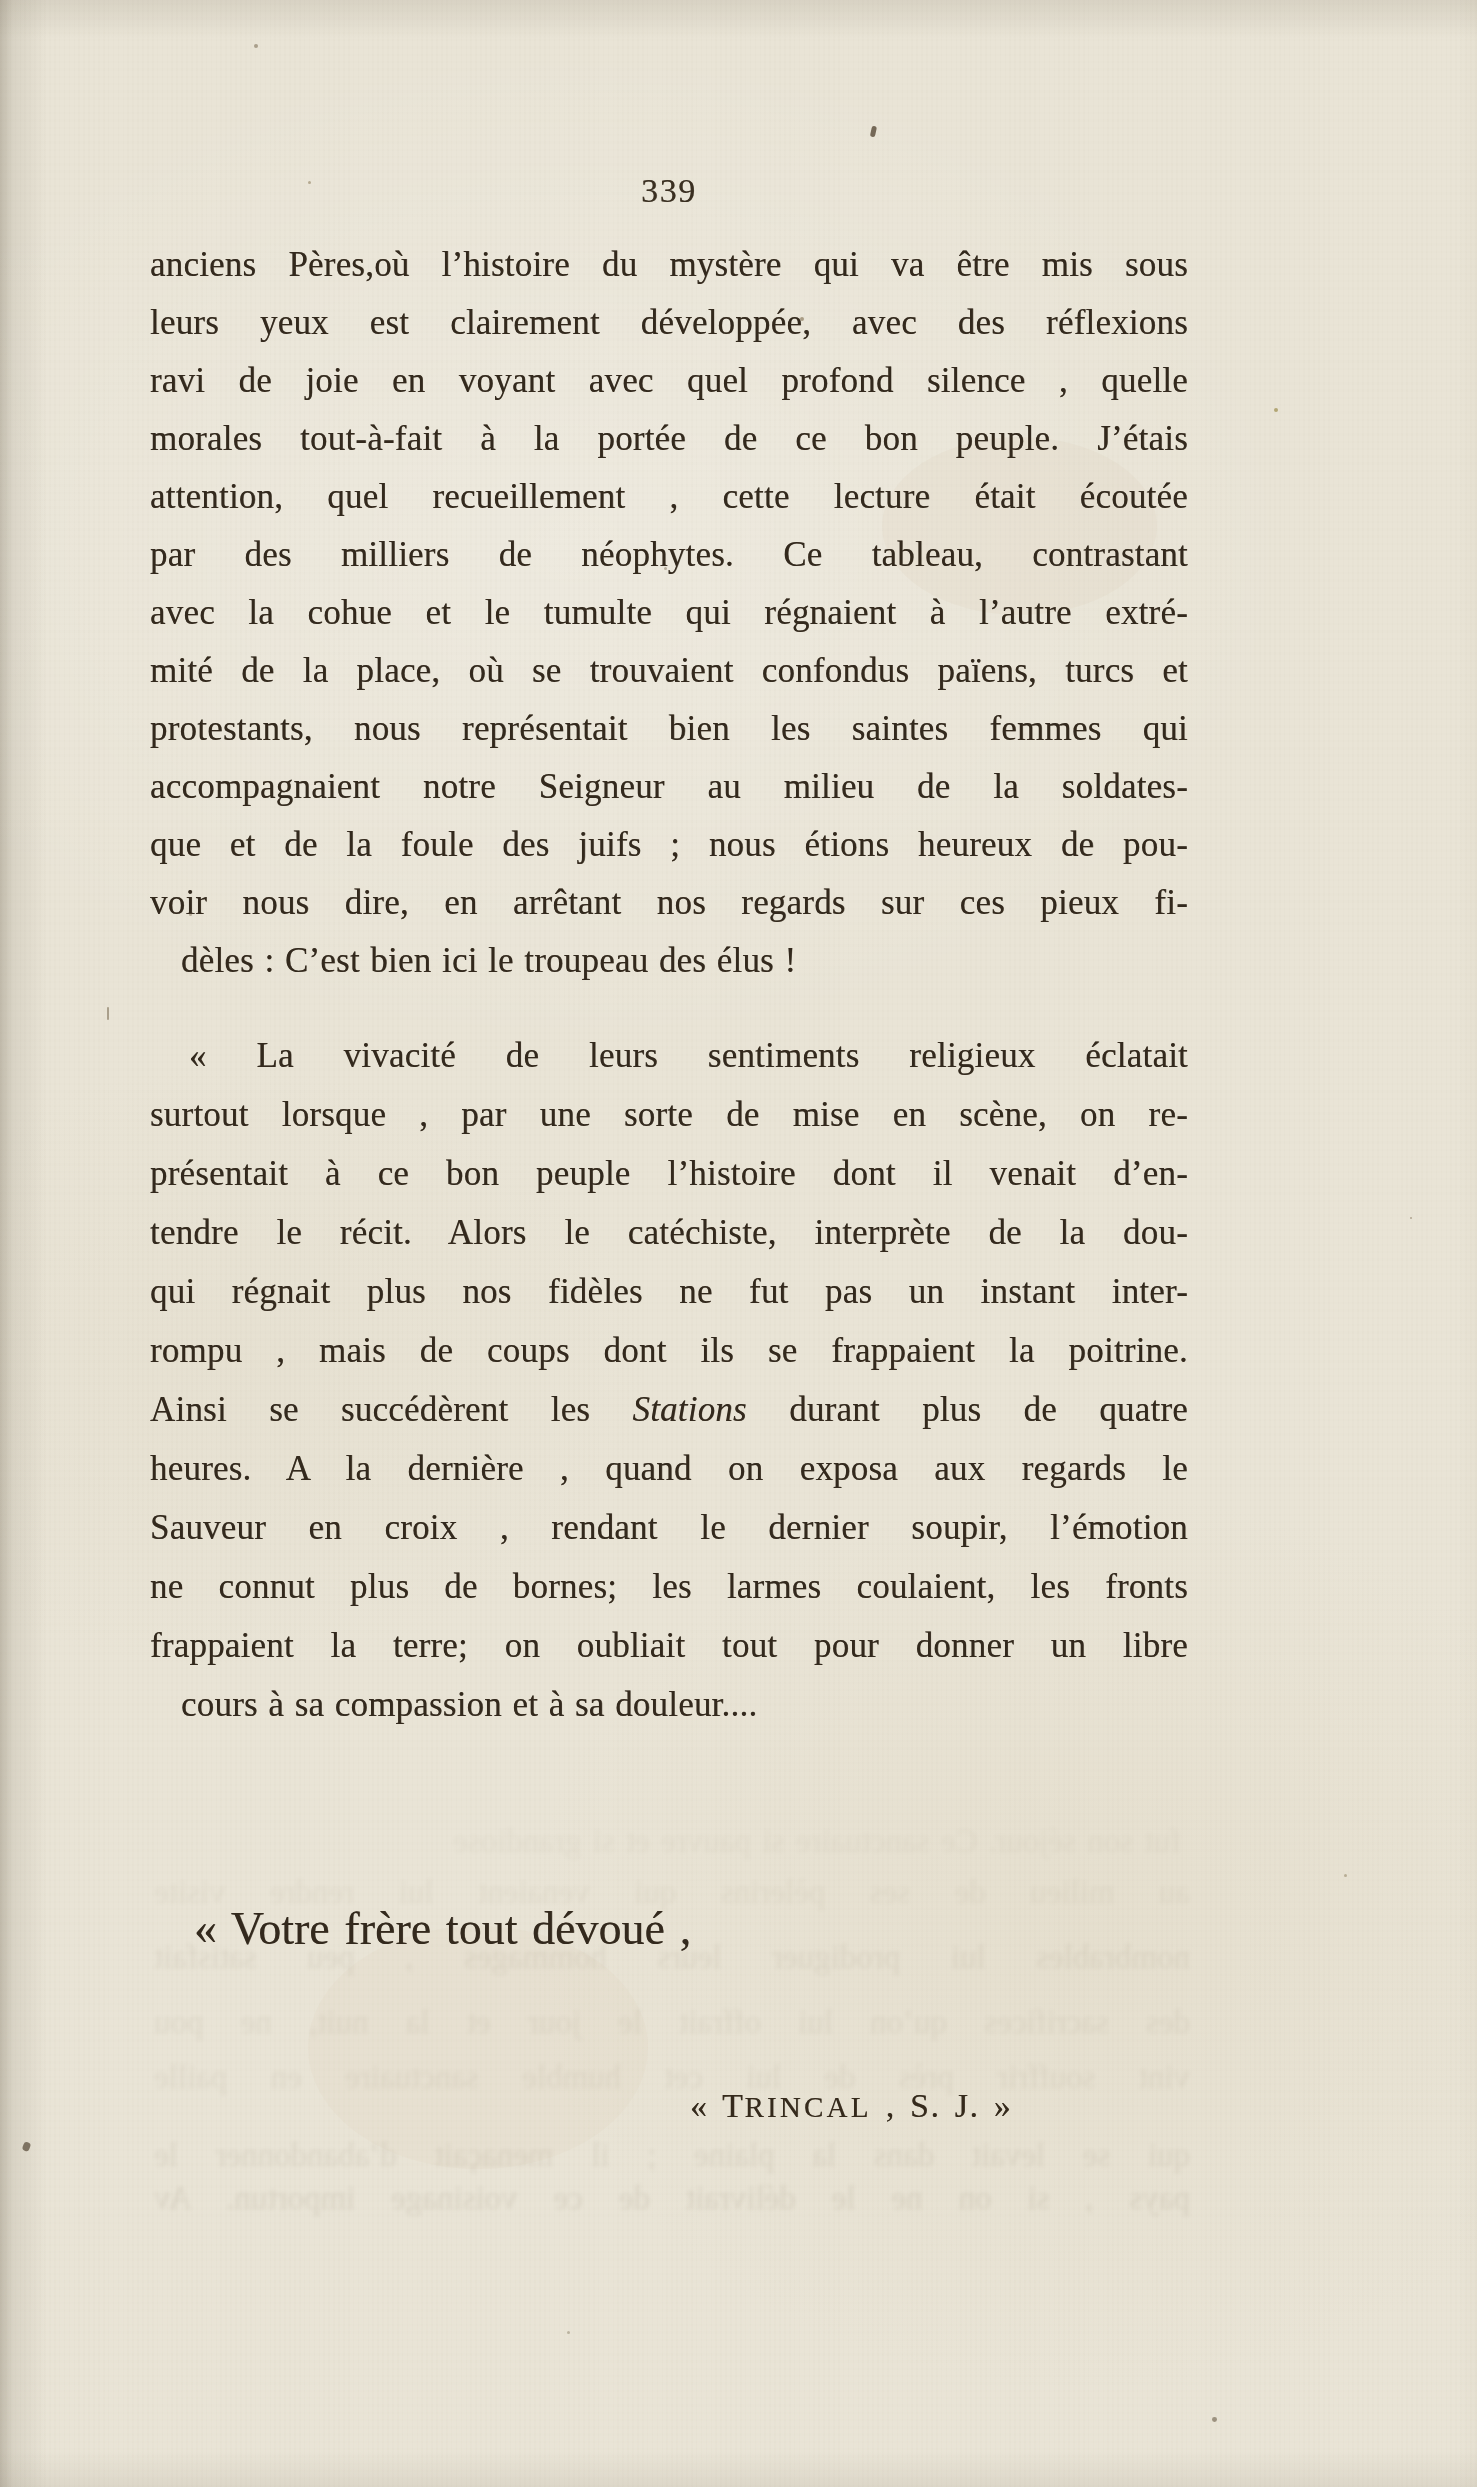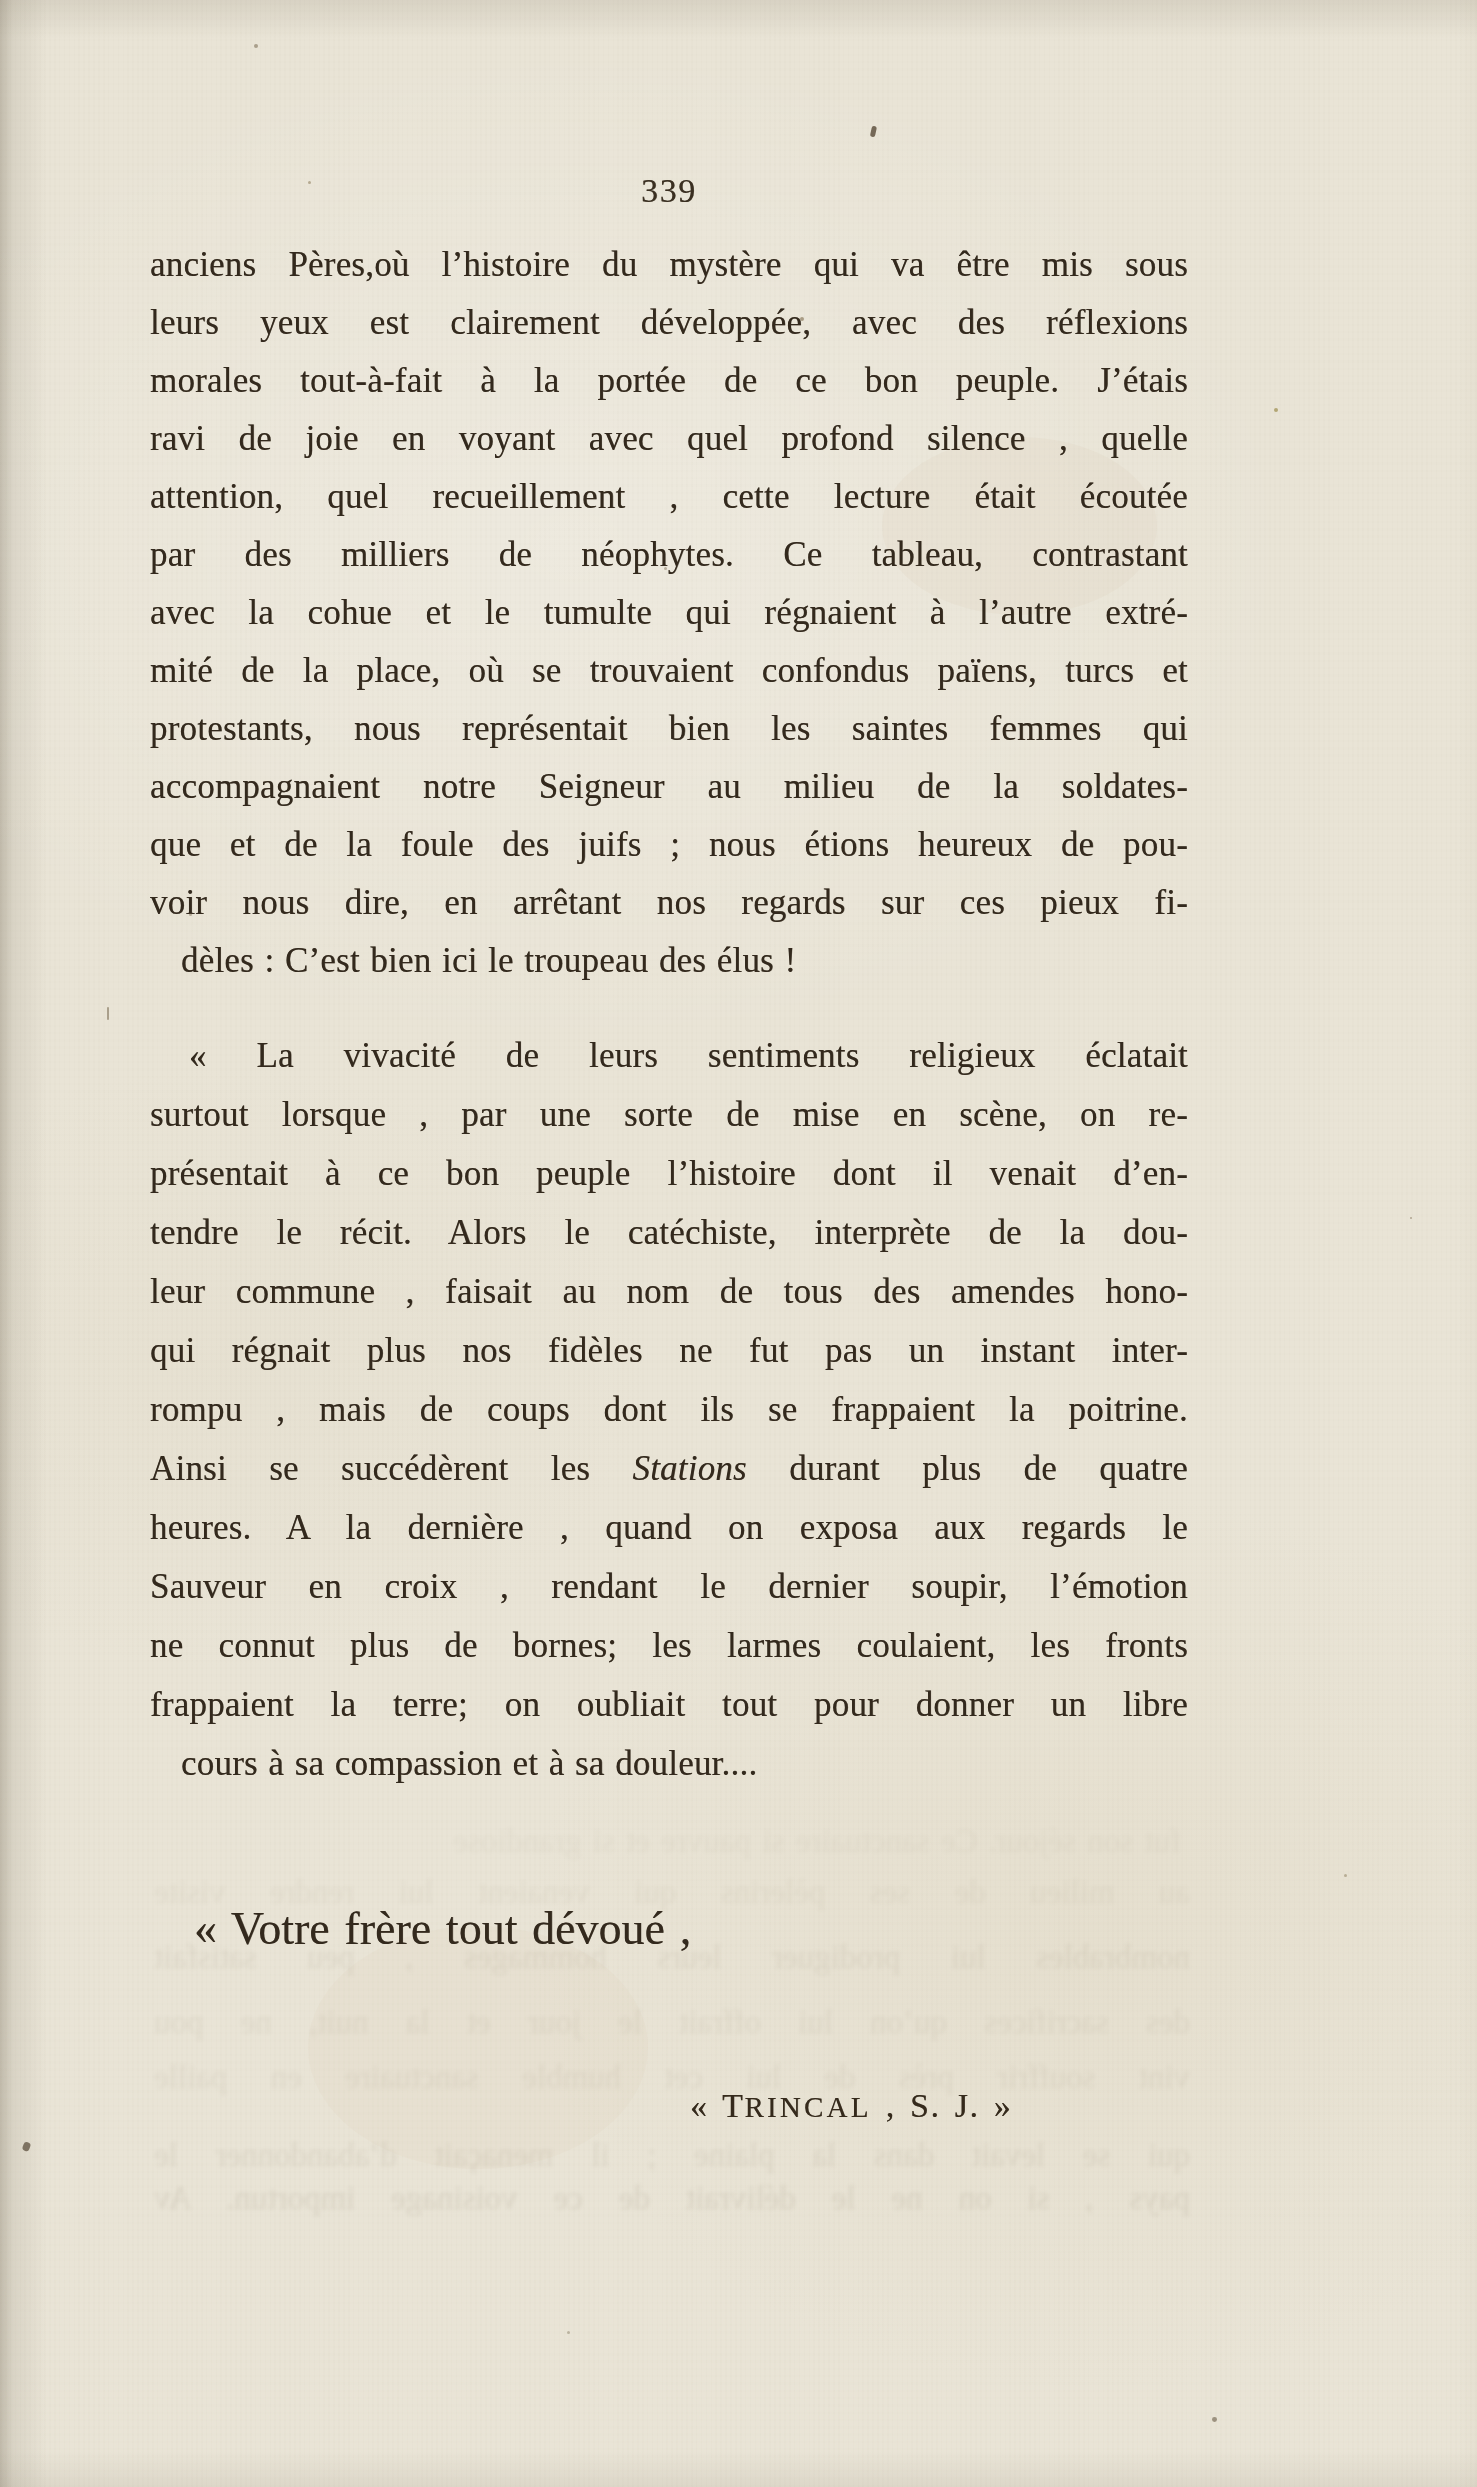--- a/index.html
+++ b/index.html
@@ -84,39 +84,38 @@
     <div class="ghost" style="top:2059px;opacity:0.09;">vint souffrir près de lui cet humble sanctuaire en paille</div>
     <div class="ghost" style="top:2137px;opacity:0.11;">qui se levait dans la plaine ; il menaçait d’abandonner le</div>
     <div class="ghost" style="top:2180px;opacity:0.13;">pays , si on ne le délivrait de ce voisinage importun. Av</div>
   </div>
 
   <div class="pageno ink">339</div>
 
   <div class="para ink" id="para1">
     <div class="tl">anciens Pères,où l’histoire du mystère qui va être mis sous</div>
     <div class="tl">leurs yeux est clairement développée, avec des réflexions</div>
+    <div class="tl">ravi de joie en voyant avec quel profond silence , quelle</div>
     <div class="tl">morales tout-à-fait à la portée de ce bon peuple. J’étais</div>
-    <div class="tl">ravi de joie en voyant avec quel profond silence , quelle</div>
     <div class="tl">attention, quel recueillement , cette lecture était écoutée</div>
     <div class="tl">par des milliers de néophytes. Ce tableau, contrastant</div>
     <div class="tl">avec la cohue et le tumulte qui régnaient à l’autre extré-</div>
     <div class="tl">mité de la place, où se trouvaient confondus païens, turcs et</div>
     <div class="tl">protestants, nous représentait bien les saintes femmes qui</div>
     <div class="tl">accompagnaient notre Seigneur au milieu de la soldates-</div>
     <div class="tl">que et de la foule des juifs ; nous étions heureux de pou-</div>
     <div class="tl">voir nous dire, en arrêtant nos regards sur ces pieux fi-</div>
     <div class="tl last">dèles : C’est bien ici le troupeau des élus !</div>
   </div>
 
   <div class="para ink" id="para2">
     <div class="tl indent">« La vivacité de leurs sentiments religieux éclatait</div>
     <div class="tl">surtout lorsque , par une sorte de mise en scène, on re-</div>
     <div class="tl">présentait à ce bon peuple l’histoire dont il venait d’en-</div>
     <div class="tl">tendre le récit. Alors le catéchiste, interprète de la dou-</div>
-    <div class="tl">leur commune , faisait au nom de tous des amendes hono-</div>
     <div class="tl">qui régnait plus nos fidèles ne fut pas un instant inter-</div>
     <div class="tl">rompu , mais de coups dont ils se frappaient la poitrine.</div>
     <div class="tl"><span>Ainsi se succédèrent les </span><span class="it">Stations</span><span> durant plus de quatre</span></div>
     <div class="tl">heures. A la dernière , quand on exposa aux regards le</div>
     <div class="tl">Sauveur en croix , rendant le dernier soupir, l’émotion</div>
     <div class="tl">ne connut plus de bornes; les larmes coulaient, les fronts</div>
     <div class="tl">frappaient la terre; on oubliait tout pour donner un libre</div>
     <div class="tl last">cours à sa compassion et à sa douleur....</div>
   </div>
 

